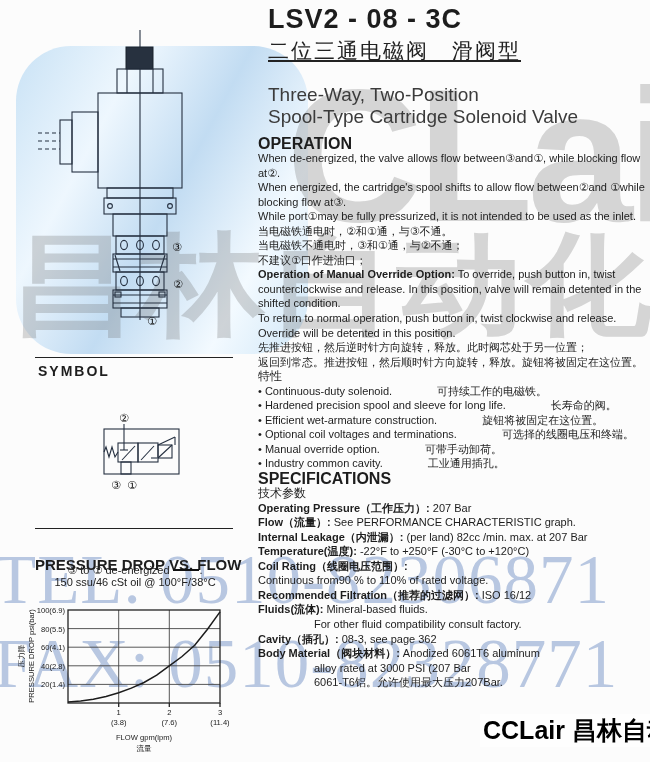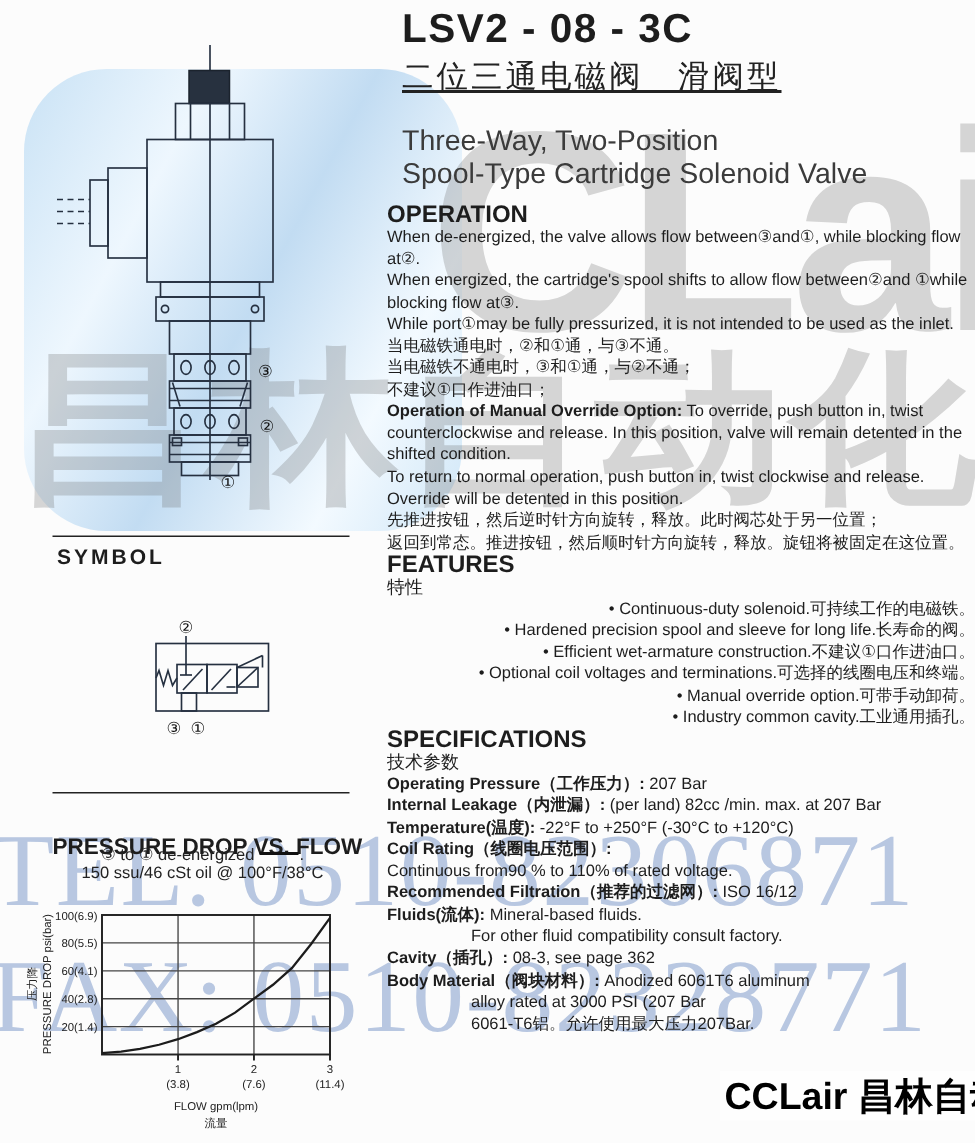--- a/index.html
+++ b/index.html
@@ -21,21 +21,21 @@
   
   #hdr-model{left:268px;top:4px;font-size:27px;font-weight:bold;letter-spacing:1px;z-index:2;}
   #hdr-cn{left:268px;top:37px;font-size:21px;letter-spacing:2px;z-index:2;color:#222;text-decoration:underline;}
   #hdr-en{left:268px;top:84px;font-size:19px;line-height:22px;color:#3b3b3b;z-index:2;}
   
   #rcol{left:258px;top:136px;width:392px;z-index:2;font-size:11px;line-height:14.55px;}
   #rcol p{margin:0;}
   .sec-h{font-size:16px;font-weight:bold;line-height:15px;}
   .sec-h-cn{font-size:12px;line-height:14.55px;}
   .boldline{font-weight:normal;}
-  .feat-row{display:flex;justify-content:flex-end;}
+  .feat-row{display:flex;justify-content:flex-start;gap:45px;}
   .spec-line b{font-weight:bold;}
   .ind{padding-left:56px;}
   
   .rule{left:35px;width:198px;border-top:1.7px solid #222;z-index:2;}
   #rule1{top:357px;} #rule2{top:528px;}
   #symbol-h{left:38px;top:363px;font-size:14px;font-weight:bold;letter-spacing:2px;z-index:2;}
   #chart-h{left:35px;top:556px;font-size:15px;font-weight:bold;z-index:2;}
   #legend{left:40px;top:565px;width:190px;text-align:center;font-size:11px;line-height:11.5px;z-index:2;color:#222;}
   .legline{display:inline-block;width:26px;border-top:2.2px solid #111;vertical-align:middle;margin:0 1px 2px 3px;}
   svg{position:absolute;z-index:2;overflow:visible;}
@@ -201,50 +201,50 @@
     <p>When energized, the cartridge's spool shifts to allow flow between②and ①while blocking flow at③.</p>
     <p>While port①may be fully pressurized, it is not intended to be used as the inlet.</p>
     <p>当电磁铁通电时，②和①通，与③不通。</p>
     <p>当电磁铁不通电时，③和①通，与②不通；</p>
     <p class="boldline">不建议①口作进油口；</p>
     <p><b>Operation of Manual Override Option:</b><span> To override, push button in, twist counterclockwise and release. In this position, valve will remain detented in the shifted condition.</span></p>
     <p>To return to normal operation, push button in, twist clockwise and release. Override will be detented in this position.</p>
     <p>先推进按钮，然后逆时针方向旋转，释放。此时阀芯处于另一位置；</p>
     <p>返回到常态。推进按钮，然后顺时针方向旋转，释放。旋钮将被固定在这位置。</p>
 
-    <div class="sec-h">FEATURES</div>
     <div class="sec-h-cn">特性</div>
     <div class="feat-row">
         <span>• Continuous-duty solenoid.</span>
         <span>可持续工作的电磁铁。</span>
       </div>
     <div class="feat-row">
         <span>• Hardened precision spool and sleeve for long life.</span>
         <span>长寿命的阀。</span>
       </div>
     <div class="feat-row">
         <span>• Efficient wet-armature construction.</span>
-        <span>不建议①口作进油口。</span>
+        <span>旋钮将被固定在这位置。</span>
       </div>
     <div class="feat-row">
         <span>• Optional coil voltages and terminations.</span>
         <span>可选择的线圈电压和终端。</span>
       </div>
     <div class="feat-row">
         <span>• Manual override option.</span>
         <span>可带手动卸荷。</span>
       </div>
     <div class="feat-row">
         <span>• Industry common cavity.</span>
         <span>工业通用插孔。</span>
       </div>
 
     <div class="sec-h">SPECIFICATIONS</div>
     <div class="sec-h-cn">技术参数</div>
     <div class="spec-line"><b>Operating Pressure（工作压力）: </b><span>207 Bar</span></div>
+    <div class="spec-line"><b>Flow（流量）: </b><span>See PERFORMANCE CHARACTERISTIC graph.</span></div>
     <div class="spec-line"><b>Internal Leakage（内泄漏）: </b><span>(per land) 82cc /min. max. at 207 Bar</span></div>
     <div class="spec-line"><b>Temperature(温度): </b><span>-22°F to +250°F (-30°C to +120°C)</span></div>
     <div class="spec-line"><b>Coil Rating（线圈电压范围）: </b><span></span></div>
     <div class="spec-line"><b></b><span>Continuous from90 % to 110% of rated voltage.</span></div>
     <div class="spec-line"><b>Recommended Filtration（推荐的过滤网）: </b><span>ISO 16/12</span></div>
     <div class="spec-line"><b>Fluids(流体): </b><span>Mineral-based fluids.</span></div>
     <div class="spec-line ind"><b></b><span>For other fluid compatibility consult factory.</span></div>
     <div class="spec-line"><b>Cavity（插孔）: </b><span>08-3, see page  362</span></div>
     <div class="spec-line"><b>Body Material（阀块材料）: </b><span>Anodized 6061T6 aluminum</span></div>
     <div class="spec-line ind"><b></b><span>alloy rated at 3000 PSI (207 Bar</span></div>

